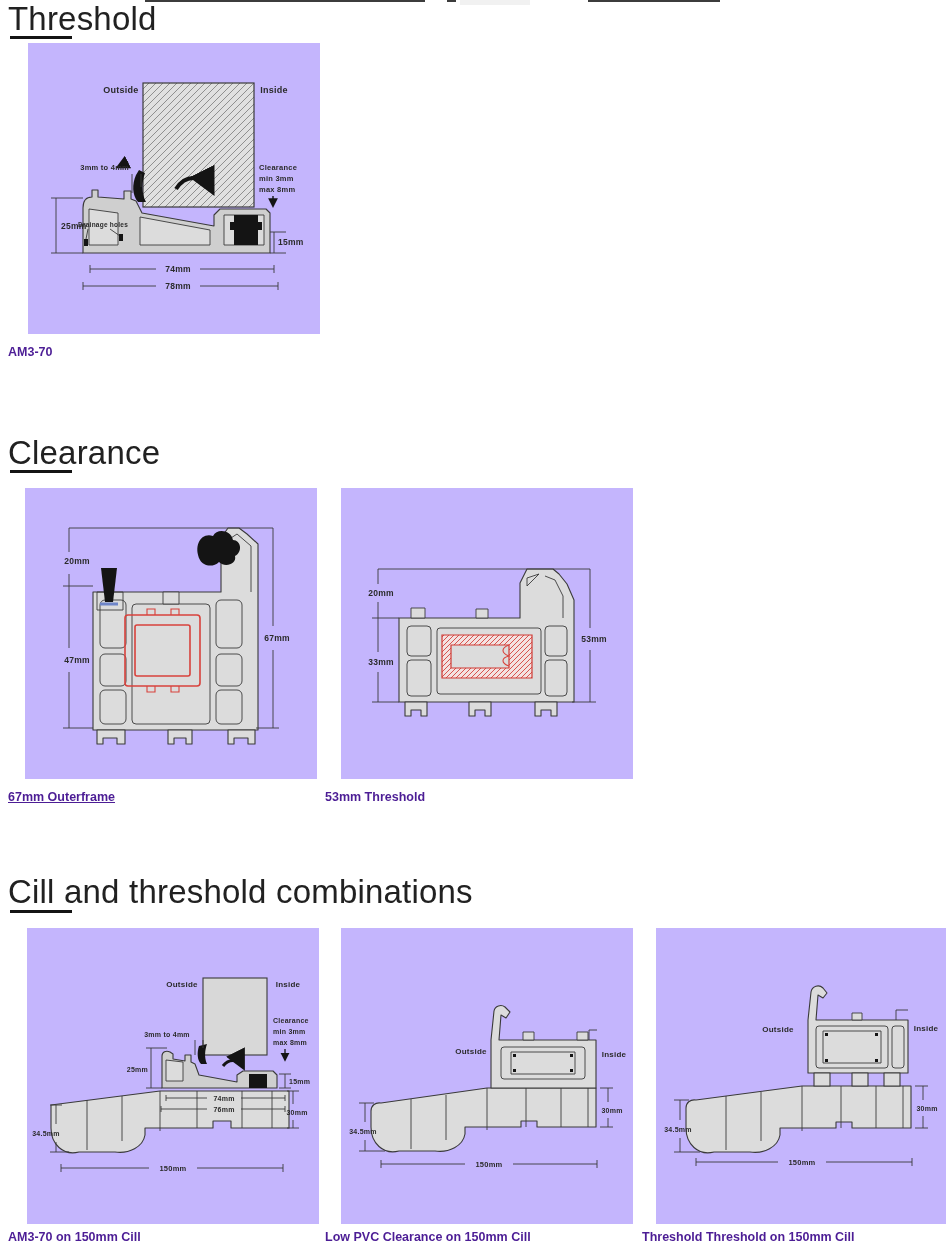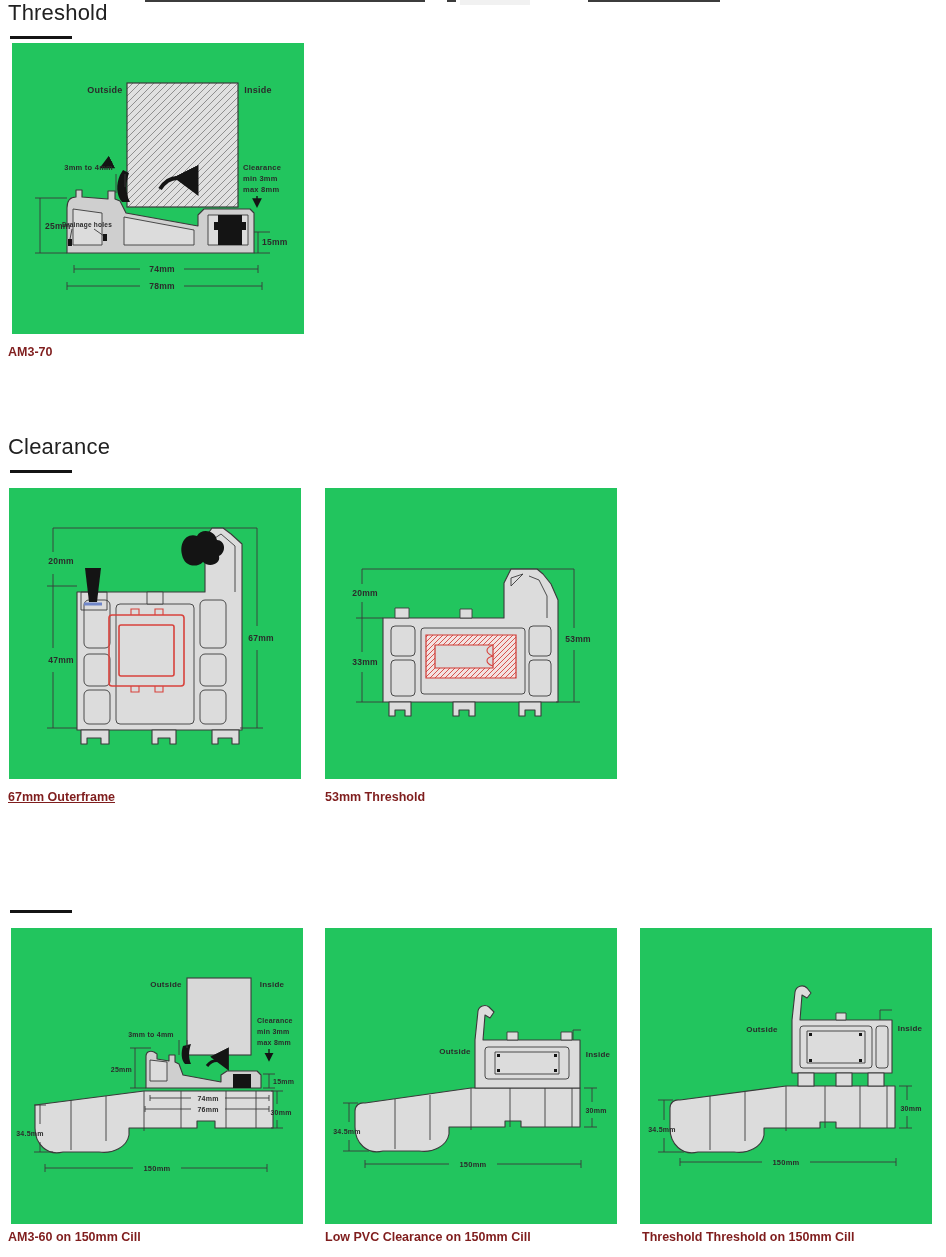--- a/index.html
+++ b/index.html
@@ -1,25 +1,25 @@
 <!DOCTYPE html>
 <html><head>
 <meta charset="utf-8">
 <style>
   html,body{margin:0;padding:0;background:#fff;}
   .page{position:relative;width:946px;height:1257px;background:#ffffff;
         font-family:"Liberation Sans",sans-serif;overflow:hidden;}
   .artifact{position:absolute;top:0;height:2px;background:#3c3c3c;}
   .artifact.ghost{height:5px;background:#f1f1f1;}
-  .heading{position:absolute;left:8px;font-size:22px;font-weight:400;color:#212121;
+  .heading{position:absolute;left:8px;font-size:33px;font-weight:400;color:#212121;
            letter-spacing:.2px;white-space:nowrap;}
   .rule{position:absolute;left:10px;width:62px;height:3px;background:#141414;}
-  .panel{position:absolute;width:292px;background:#22c55e;}
+  .panel{position:absolute;width:292px;background:#c4b5fd;margin-left:16px;}
   .panel svg{display:block;}
-  .caption{position:absolute;font-size:12.5px;font-weight:700;color:#7f1d1d;white-space:nowrap;}
+  .caption{position:absolute;font-size:12.5px;font-weight:700;color:#4c1d95;white-space:nowrap;}
   .olthin{fill:none;stroke:#3a3a3a;stroke-width:.9;stroke-linejoin:round;}
   .alu{fill:#cfcfcf;stroke:#3a3a3a;stroke-width:1.1;stroke-linejoin:round;}
   .pvc{fill:#dcdcdc;stroke:#3a3a3a;stroke-width:1.1;stroke-linejoin:round;}
   .cav{fill:#dcdcdc;stroke:#3a3a3a;stroke-width:.9;stroke-linejoin:round;}
   .blk{fill:#141414;stroke:none;}
   .dim{stroke:#3a3a3a;stroke-width:.9;fill:none;}
   .red{fill:none;stroke:#d8423c;stroke-width:1.6;stroke-linejoin:round;}
   .redthin{fill:none;stroke:#d8423c;stroke-width:1.1;}
   text{fill:#2b2b2b;font-family:"Liberation Sans",sans-serif;font-weight:700;letter-spacing:.25px;}
   .t9{font-size:9px;} .t85{font-size:8.5px;} .t8{font-size:8px;} .t75{font-size:7.5px;}
@@ -170,20 +170,21 @@
       <path class="dim" d="M249,81 L249,140 M249,162 L249,214"></path>
       <text class="t85 mid" x="40" y="108">20mm</text>
       <text class="t85 mid" x="40" y="177">33mm</text>
       <text class="t85 mid" x="253" y="154">53mm</text>
     </svg>
   </div>
 
   <div class="caption" style="left:8px;top:790px;text-decoration:underline;">67mm Outerframe</div>
   <div class="caption" style="left:325px;top:790px;">53mm Threshold</div>
 
+  <div class="heading" style="top:873px;">Cill and threshold combinations</div>
   <div class="rule" style="top:910px;"></div>
 
   <div class="panel" style="left:11px;top:928px;height:296px;">
     <svg viewBox="0 0 292 296" width="292" height="296">
 
       <rect x="176" y="50" width="64" height="77" fill="#d8d8d8" stroke="#3a3a3a" stroke-width="1.1"></rect>
       <text class="t8 mid" x="155" y="59">Outside</text>
       <text class="t8 mid" x="261" y="59">Inside</text>
 
       <path class="pvc" d="M24,177 L133,163 L262,163 L262,200 L204,200 L204,193 L186,193 L186,200 L118,200 L118,207 C116,219 102,226 88,224 L52,224 C36,228 24,216 24,200 Z"></path>
@@ -279,17 +280,17 @@
       <text class="t7 mid" x="271" y="183">30mm</text>
 
       <path class="dim" d="M18,172 L33,172 M18,224 L44,224 M24,172 L24,192 M24,210 L24,224"></path>
       <text class="t7 mid" x="22" y="204">34.5mm</text>
 
       <path class="dim" d="M40,230 L40,238 M256,230 L256,238 M40,234 L122,234 M170,234 L256,234"></path>
       <text class="t75 mid" x="146" y="237">150mm</text>
     </svg>
   </div>
 
-  <div class="caption" style="left:8px;top:1230px;">AM3-60 on 150mm Cill</div>
+  <div class="caption" style="left:8px;top:1230px;">AM3-70 on 150mm Cill</div>
   <div class="caption" style="left:325px;top:1230px;">Low PVC Clearance on 150mm Cill</div>
   <div class="caption" style="left:642px;top:1230px;">Threshold Threshold on 150mm Cill</div>
 
 </div>
 
 </body></html>

